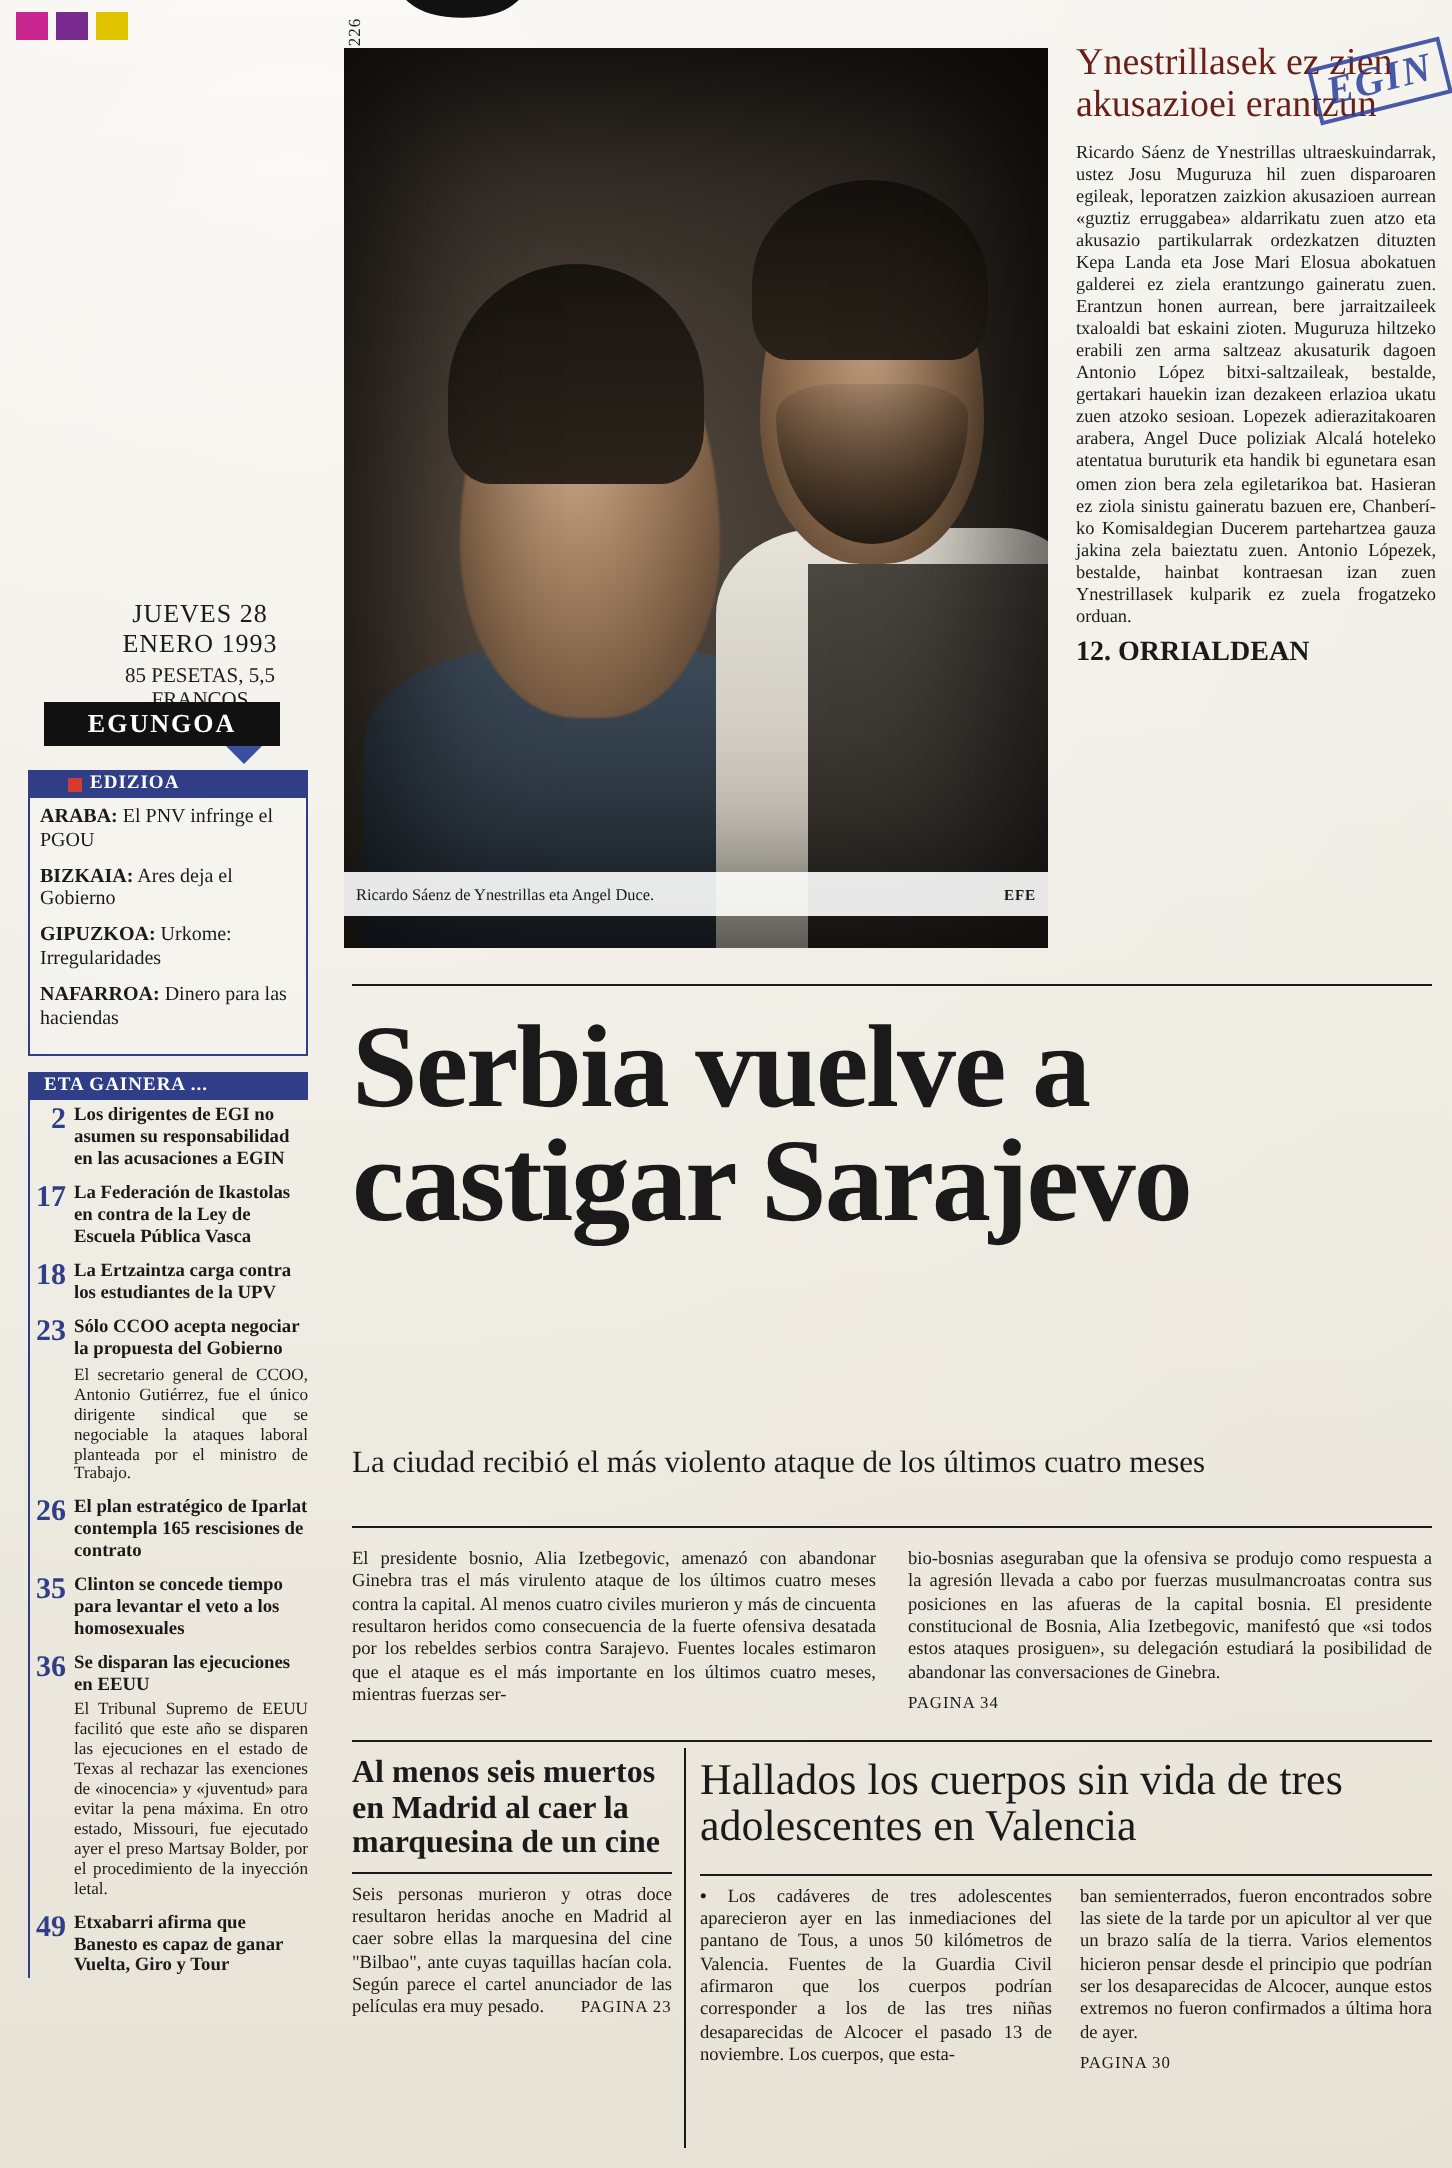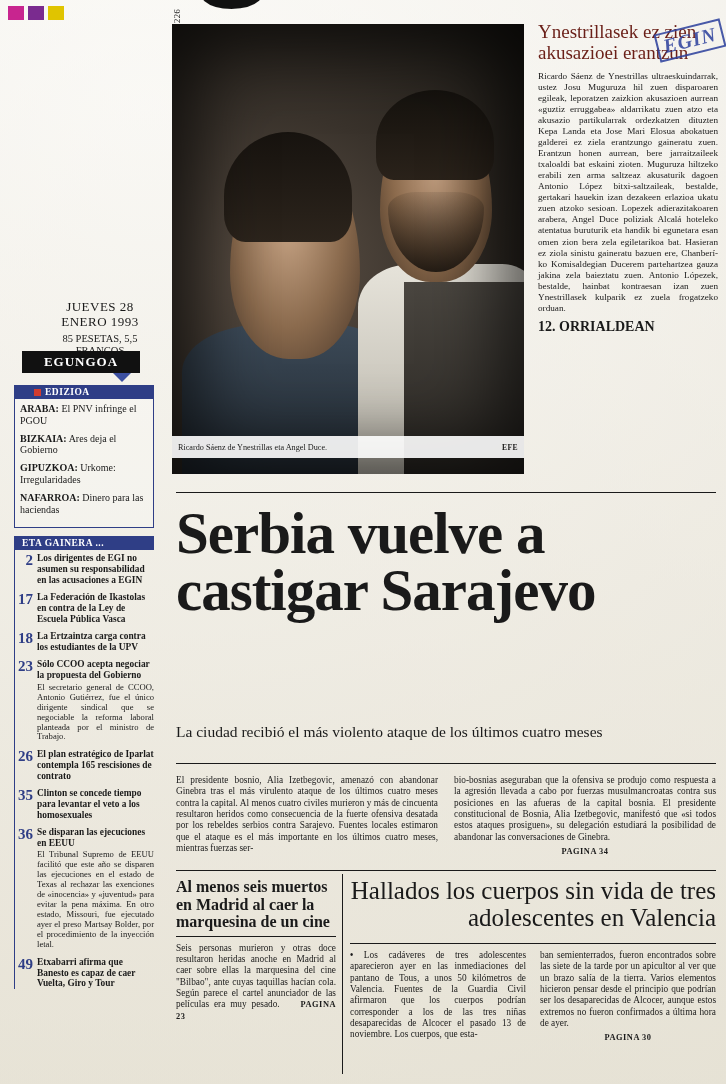--- a/index.html
+++ b/index.html
@@ -165,27 +165,27 @@
   }
   .main-sub{
     position:absolute;left:176px;top:723px;width:540px;
     font-size:15.5px;font-weight:normal;
   }
   .main-body{
     position:absolute;left:176px;top:775px;width:540px;
     display:flex;gap:16px;font-size:9.3px;line-height:1.22;text-align:justify;
   }
   .main-body .c{flex:1;}
-  .pg-ref{font-weight:bold;font-size:8.4px;text-align:center;margin-top:4px;letter-spacing:0.5px;}
+  .pg-ref{font-weight:normal;font-size:8.4px;text-align:left;margin-top:4px;letter-spacing:0.5px;}
   
   .bl-box{position:absolute;left:176px;top:878px;width:160px;}
   .bl-head{font-size:16px;line-height:1.1;font-weight:bold;margin-bottom:5px;}
   .bl-body{font-size:9.3px;line-height:1.22;text-align:justify;}
   .br-box{position:absolute;left:350px;top:878px;width:366px;}
-  .br-head{font-size:25px;line-height:1.06;font-weight:normal;margin-bottom:12px;text-align:right;}
+  .br-head{font-size:22px;line-height:1.06;font-weight:normal;margin-bottom:12px;}
   .br-cols{display:flex;gap:14px;font-size:9.3px;line-height:1.22;text-align:justify;}
   .br-cols .c{flex:1;}
   .bullet{font-weight:bold;}
   
   .vline{position:absolute;width:1px;background:#1a1a1a;}
   .hline{position:absolute;height:1px;background:#1a1a1a;}
 </style>
 </head>
 <body>
 
@@ -249,41 +249,41 @@
         <div class="eta-txt">La Federación de Ikastolas en contra de la Ley de Escuela Pública Vasca</div>
       </div>
       <div class="eta-item">
         <div class="eta-num">18</div>
         <div class="eta-txt">La Ertzaintza carga contra los estudiantes de la UPV</div>
       </div>
       <div class="eta-item">
         <div class="eta-num">23</div>
         <div>
           <div class="eta-txt">Sólo CCOO acepta negociar la propuesta del Gobierno</div>
-          <div class="eta-body">El secretario general de CCOO, Antonio Gutiérrez, fue el único dirigente sindical que se negociable la reforma laboral planteada por el ministro de Trabajo.</div>
+          <div class="eta-body">El secretario general de CCOO, Antonio Gutiérrez, fue el único dirigente sindical que se negociable la ataques laboral planteada por el ministro de Trabajo.</div>
         </div>
       </div>
       <div class="eta-item">
         <div class="eta-num">26</div>
         <div class="eta-txt">El plan estratégico de Iparlat contempla 165 rescisiones de contrato</div>
       </div>
       <div class="eta-item">
         <div class="eta-num">35</div>
         <div class="eta-txt">Clinton se concede tiempo para levantar el veto a los homosexuales</div>
       </div>
       <div class="eta-item">
         <div class="eta-num">36</div>
         <div>
           <div class="eta-txt">Se disparan las ejecuciones en EEUU</div>
           <div class="eta-body">El Tribunal Supremo de EEUU facilitó que este año se disparen las ejecuciones en el estado de Texas al rechazar las exenciones de «inocencia» y «juventud» para evitar la pena máxima. En otro estado, Missouri, fue ejecutado ayer el preso Martsay Bolder, por el procedimiento de la inyección letal.</div>
         </div>
       </div>
       <div class="eta-item">
         <div class="eta-num">49</div>
-        <div class="eta-txt">Etxabarri afirma que Banesto es capaz de caer Vuelta, Giro y Tour</div>
+        <div class="eta-txt">Etxabarri afirma que Banesto es capaz de ganar Vuelta, Giro y Tour</div>
       </div>
     </div>
   </div>
 
   <div class="photo-wrap">
     <div class="photo">
       <div class="ph-body1"></div>
       <div class="ph-face1"></div>
       <div class="ph-hair1"></div>
       <div class="ph-shirt2"></div>

